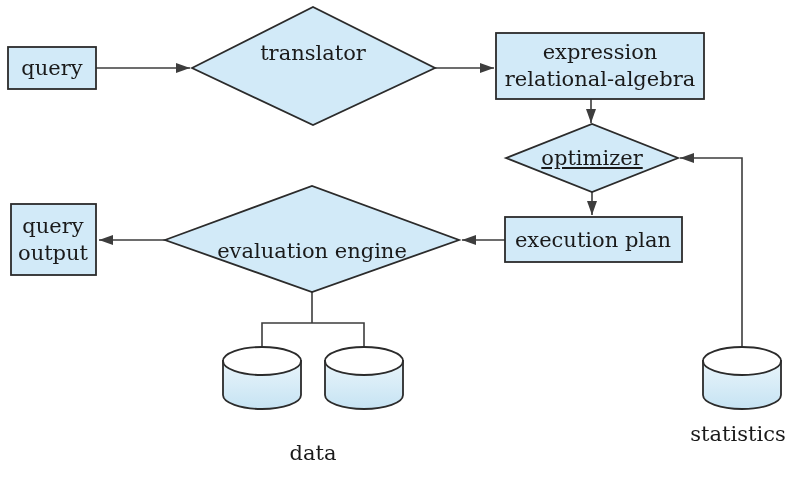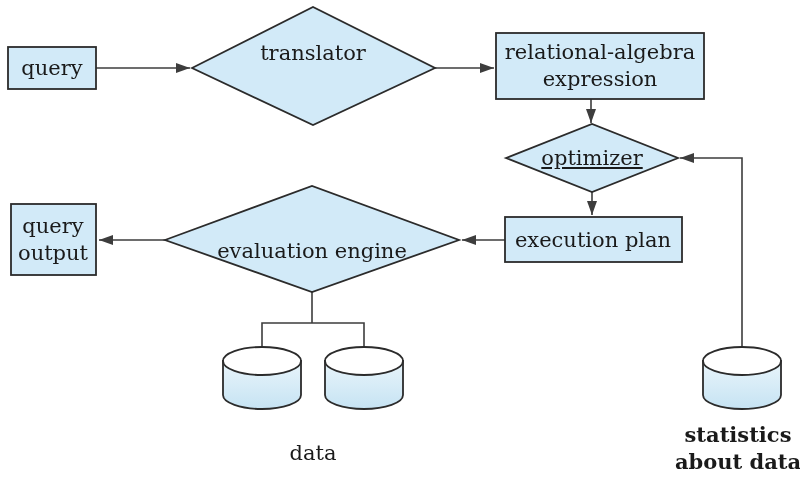--- a/index.html
+++ b/index.html
@@ -72,35 +72,34 @@
     </g>
   </svg>
 
   <div class="lbl" style="left:52px; top:55px;">query</div>
 
   <div class="lbl" style="left:313px; top:40px;">
     <div>translator</div>
   </div>
 
   <div class="lbl" style="left:600px; top:39px;">
+    <div>expression</div>
     <div>relational-algebra</div>
-    <div>expression</div>
   </div>
 
   <div class="lbl" style="left:592px; top:145px;text-decoration:underline;">optimizer</div>
 
   <div class="lbl" style="left:593px; top:227px;">execution plan</div>
 
   <div class="lbl" style="left:312px; top:238px;">evaluation engine</div>
 
   <div class="lbl" style="left:53px; top:213px;">
     <div>query</div>
     <div>output</div>
   </div>
 
   <div class="lbl" style="left:313px; top:420px;margin-top:20px;">data</div>
 
-  <div class="lbl" style="left:738px; top:421px;font-weight:bold;">
+  <div class="lbl" style="left:738px; top:421px;">
     <div>statistics</div>
-    <div>about data</div>
   </div>
 
 </div>
 
 </body></html>

